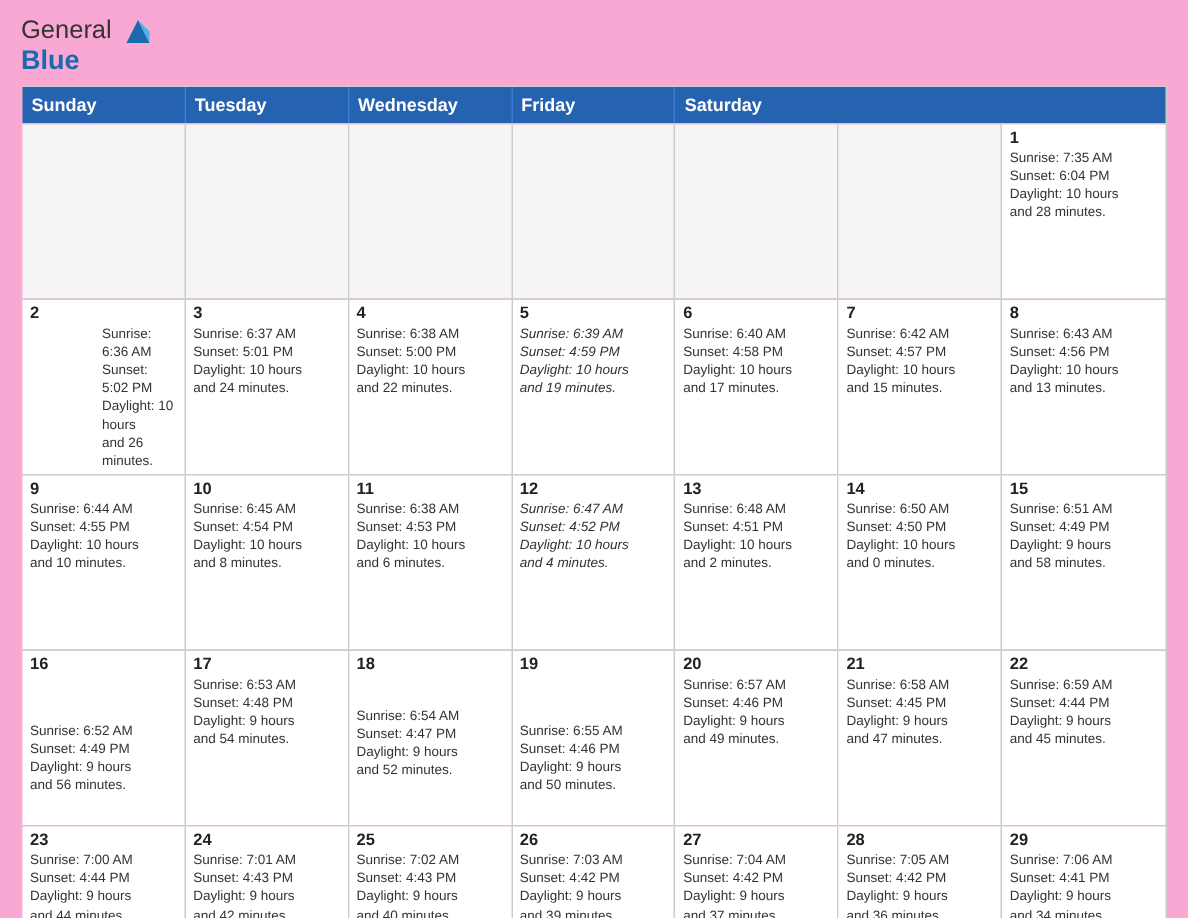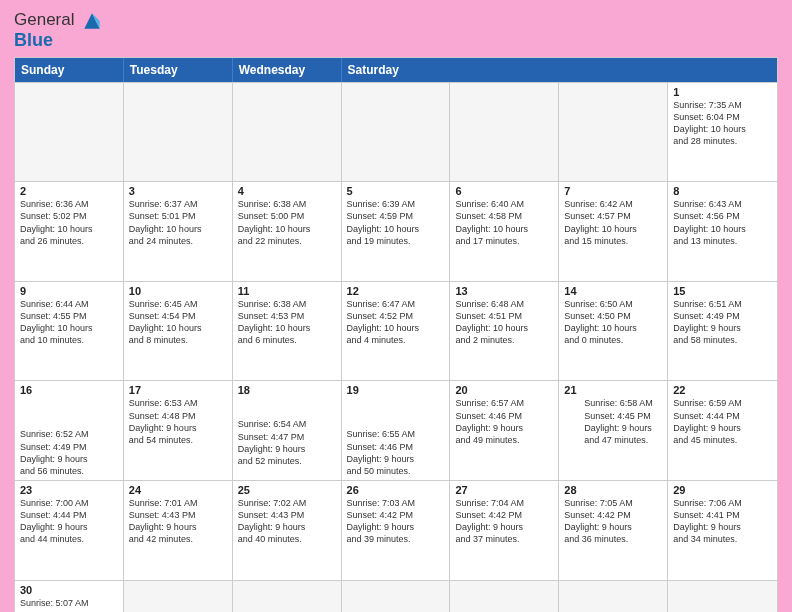--- a/index.html
+++ b/index.html
@@ -115,20 +115,21 @@
       <div class="month-title"></div>
       <div class="location"></div>
     </div>
   </div>
 
   <div class="calendar">
     <div class="cal-header">
     <div class="cal-header-cell">Sunday</div>
         <div class="cal-header-cell">Tuesday</div>
         <div class="cal-header-cell">Wednesday</div>
+        <div class="cal-header-cell">Friday</div>
         <div class="cal-header-cell">Saturday</div>
       </div>
     <div class="cal-body">
     <div class="cal-week">
           <div class="cal-cell empty"></div>
           <div class="cal-cell empty"></div>
           <div class="cal-cell empty"></div>
           <div class="cal-cell empty"></div>
           <div class="cal-cell empty"></div>
           <div class="cal-cell empty"></div>
@@ -136,42 +137,42 @@
             <span class="day-num">1</span>
             <div class="day-info" style="white-space: pre-line;">Sunrise: 7:35 AM
 Sunset: 6:04 PM
 Daylight: 10 hours
 and 28 minutes.</div>
           </div>
         </div>
         <div class="cal-week">
           <div class="cal-cell">
             <span class="day-num">2</span>
-            <div class="day-info" style="white-space: pre-line;">Sunrise: 6:36 AM
+            <div class="day-info" style="white-space: pre-line; margin-left: 48px;">Sunrise: 6:36 AM
 Sunset: 5:02 PM
 Daylight: 10 hours
 and 26 minutes.</div>
           </div>
           <div class="cal-cell">
             <span class="day-num">3</span>
             <div class="day-info" style="white-space: pre-line;">Sunrise: 6:37 AM
 Sunset: 5:01 PM
 Daylight: 10 hours
 and 24 minutes.</div>
           </div>
           <div class="cal-cell">
             <span class="day-num">4</span>
             <div class="day-info" style="white-space: pre-line;">Sunrise: 6:38 AM
 Sunset: 5:00 PM
 Daylight: 10 hours
 and 22 minutes.</div>
           </div>
           <div class="cal-cell">
             <span class="day-num">5</span>
-            <div class="day-info" style="white-space: pre-line;">Sunrise: 6:39 AM
+            <div class="day-info" style="white-space: pre-line; font-style: italic;">Sunrise: 6:39 AM
 Sunset: 4:59 PM
 Daylight: 10 hours
 and 19 minutes.</div>
           </div>
           <div class="cal-cell">
             <span class="day-num">6</span>
             <div class="day-info" style="white-space: pre-line;">Sunrise: 6:40 AM
 Sunset: 4:58 PM
 Daylight: 10 hours
 and 17 minutes.</div>
@@ -208,21 +209,21 @@
           </div>
           <div class="cal-cell">
             <span class="day-num">11</span>
             <div class="day-info" style="white-space: pre-line;">Sunrise: 6:38 AM
 Sunset: 4:53 PM
 Daylight: 10 hours
 and 6 minutes.</div>
           </div>
           <div class="cal-cell">
             <span class="day-num">12</span>
-            <div class="day-info" style="white-space: pre-line;">Sunrise: 6:47 AM
+            <div class="day-info" style="white-space: pre-line; font-style: italic;">Sunrise: 6:47 AM
 Sunset: 4:52 PM
 Daylight: 10 hours
 and 4 minutes.</div>
           </div>
           <div class="cal-cell">
             <span class="day-num">13</span>
             <div class="day-info" style="white-space: pre-line;">Sunrise: 6:48 AM
 Sunset: 4:51 PM
 Daylight: 10 hours
 and 2 minutes.</div>
@@ -273,21 +274,21 @@
           </div>
           <div class="cal-cell">
             <span class="day-num">20</span>
             <div class="day-info" style="white-space: pre-line;">Sunrise: 6:57 AM
 Sunset: 4:46 PM
 Daylight: 9 hours
 and 49 minutes.</div>
           </div>
           <div class="cal-cell">
             <span class="day-num">21</span>
-            <div class="day-info" style="white-space: pre-line; margin-left: 20px;">Sunrise: 6:58 AM
+            <div class="day-info" style="white-space: pre-line;">Sunrise: 6:58 AM
 Sunset: 4:45 PM
 Daylight: 9 hours
 and 47 minutes.</div>
           </div>
           <div class="cal-cell">
             <span class="day-num">22</span>
             <div class="day-info" style="white-space: pre-line;">Sunrise: 6:59 AM
 Sunset: 4:44 PM
 Daylight: 9 hours
 and 45 minutes.</div>

